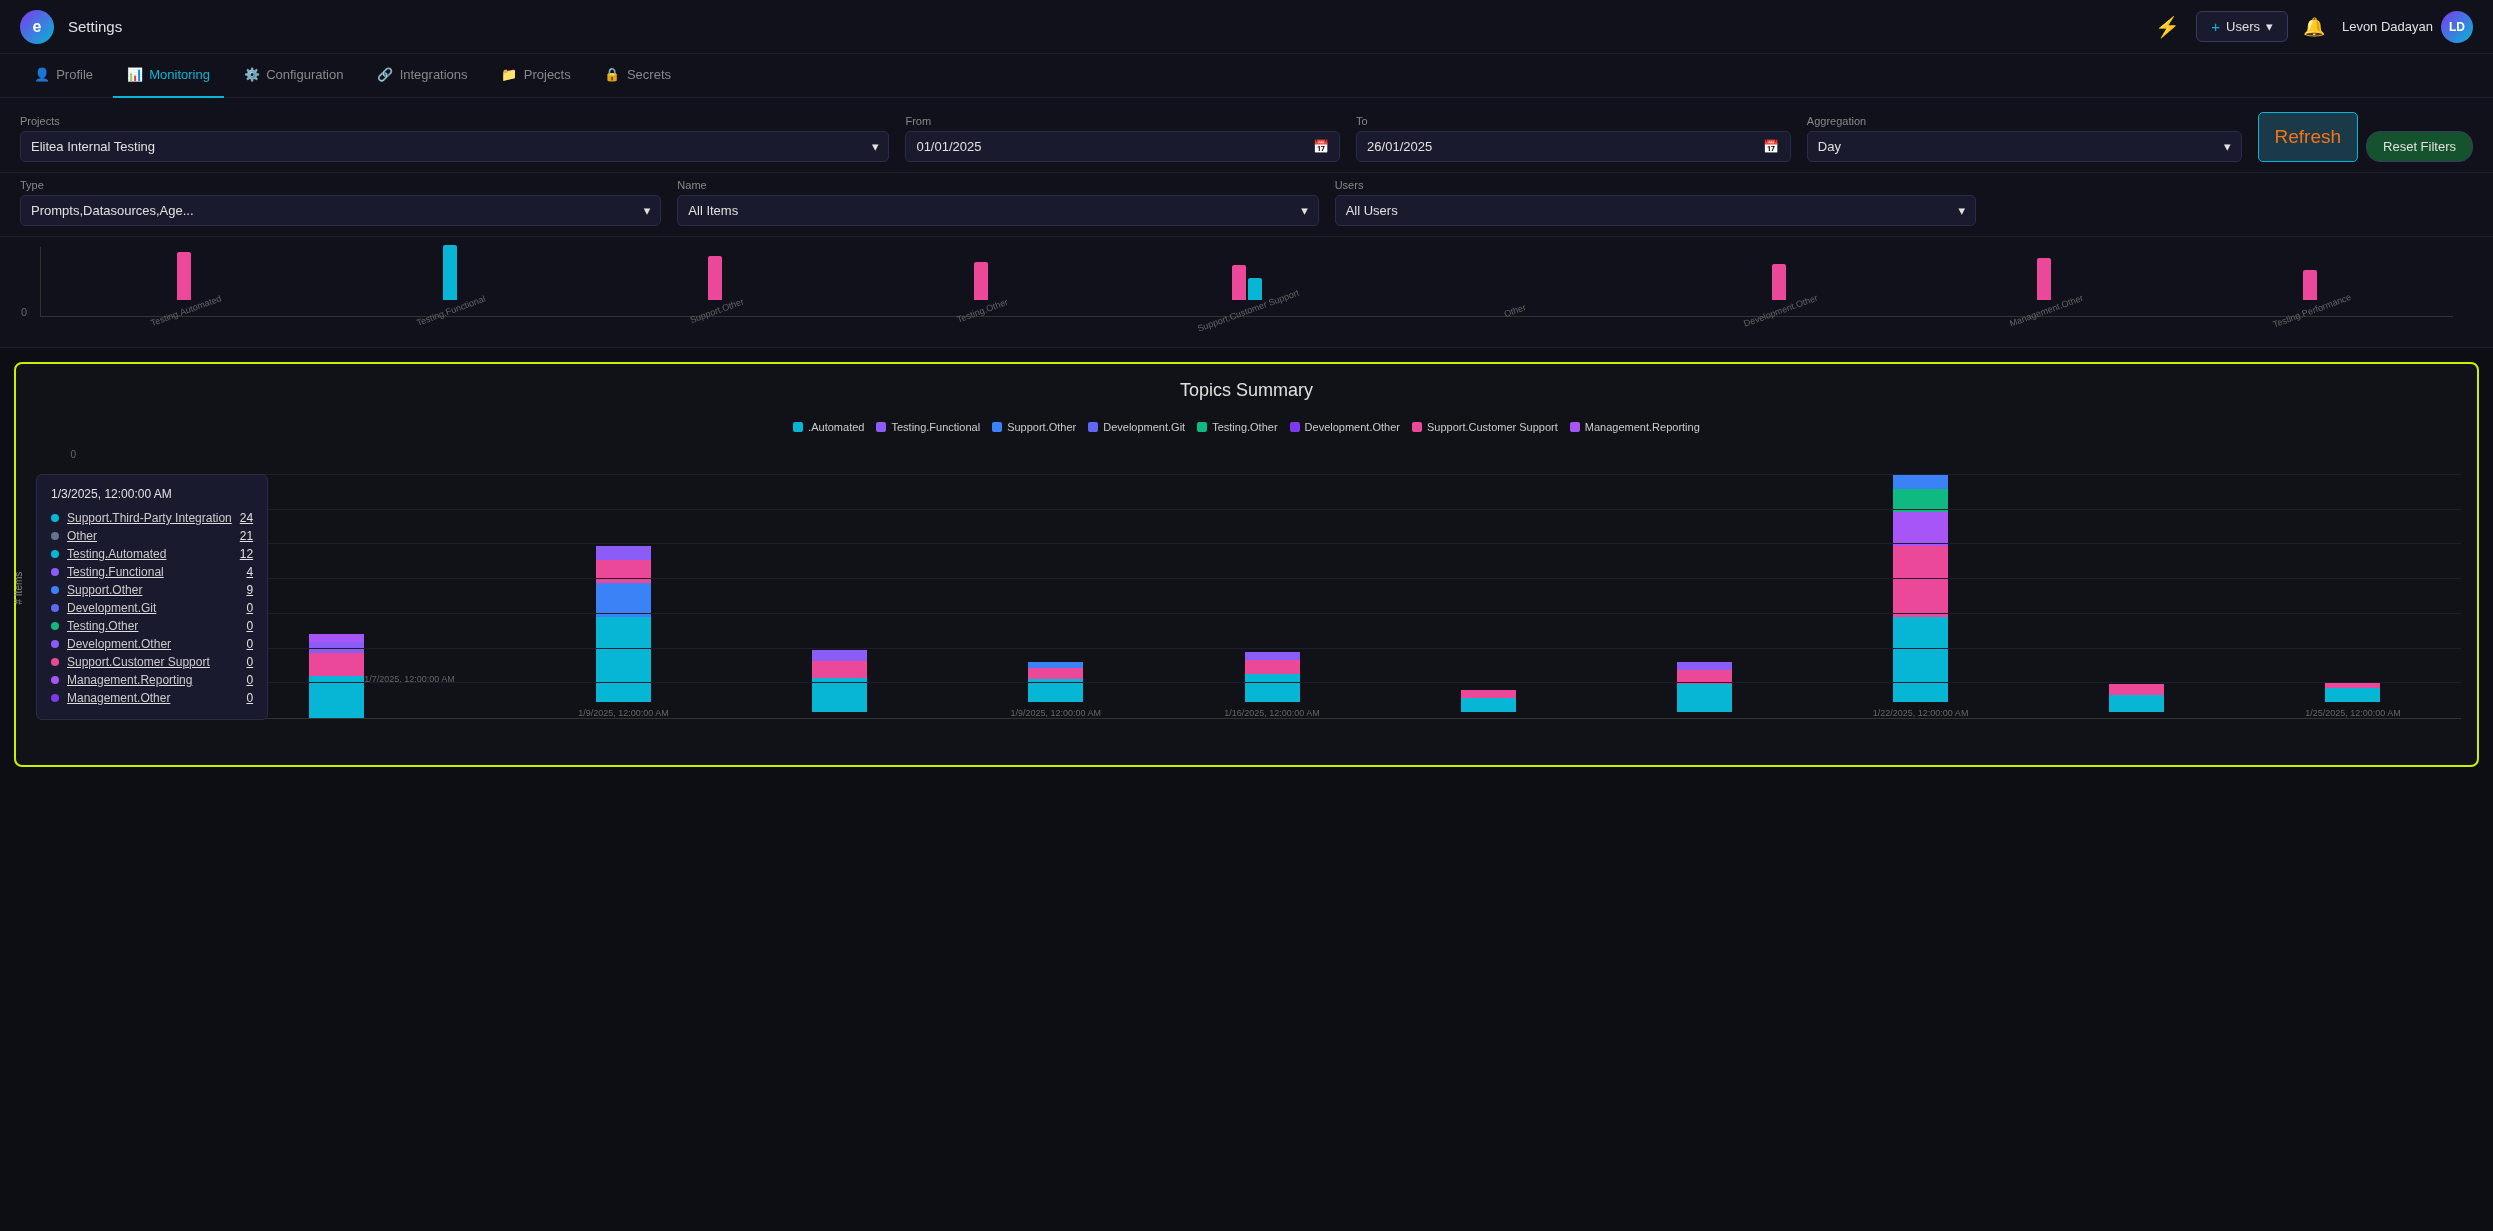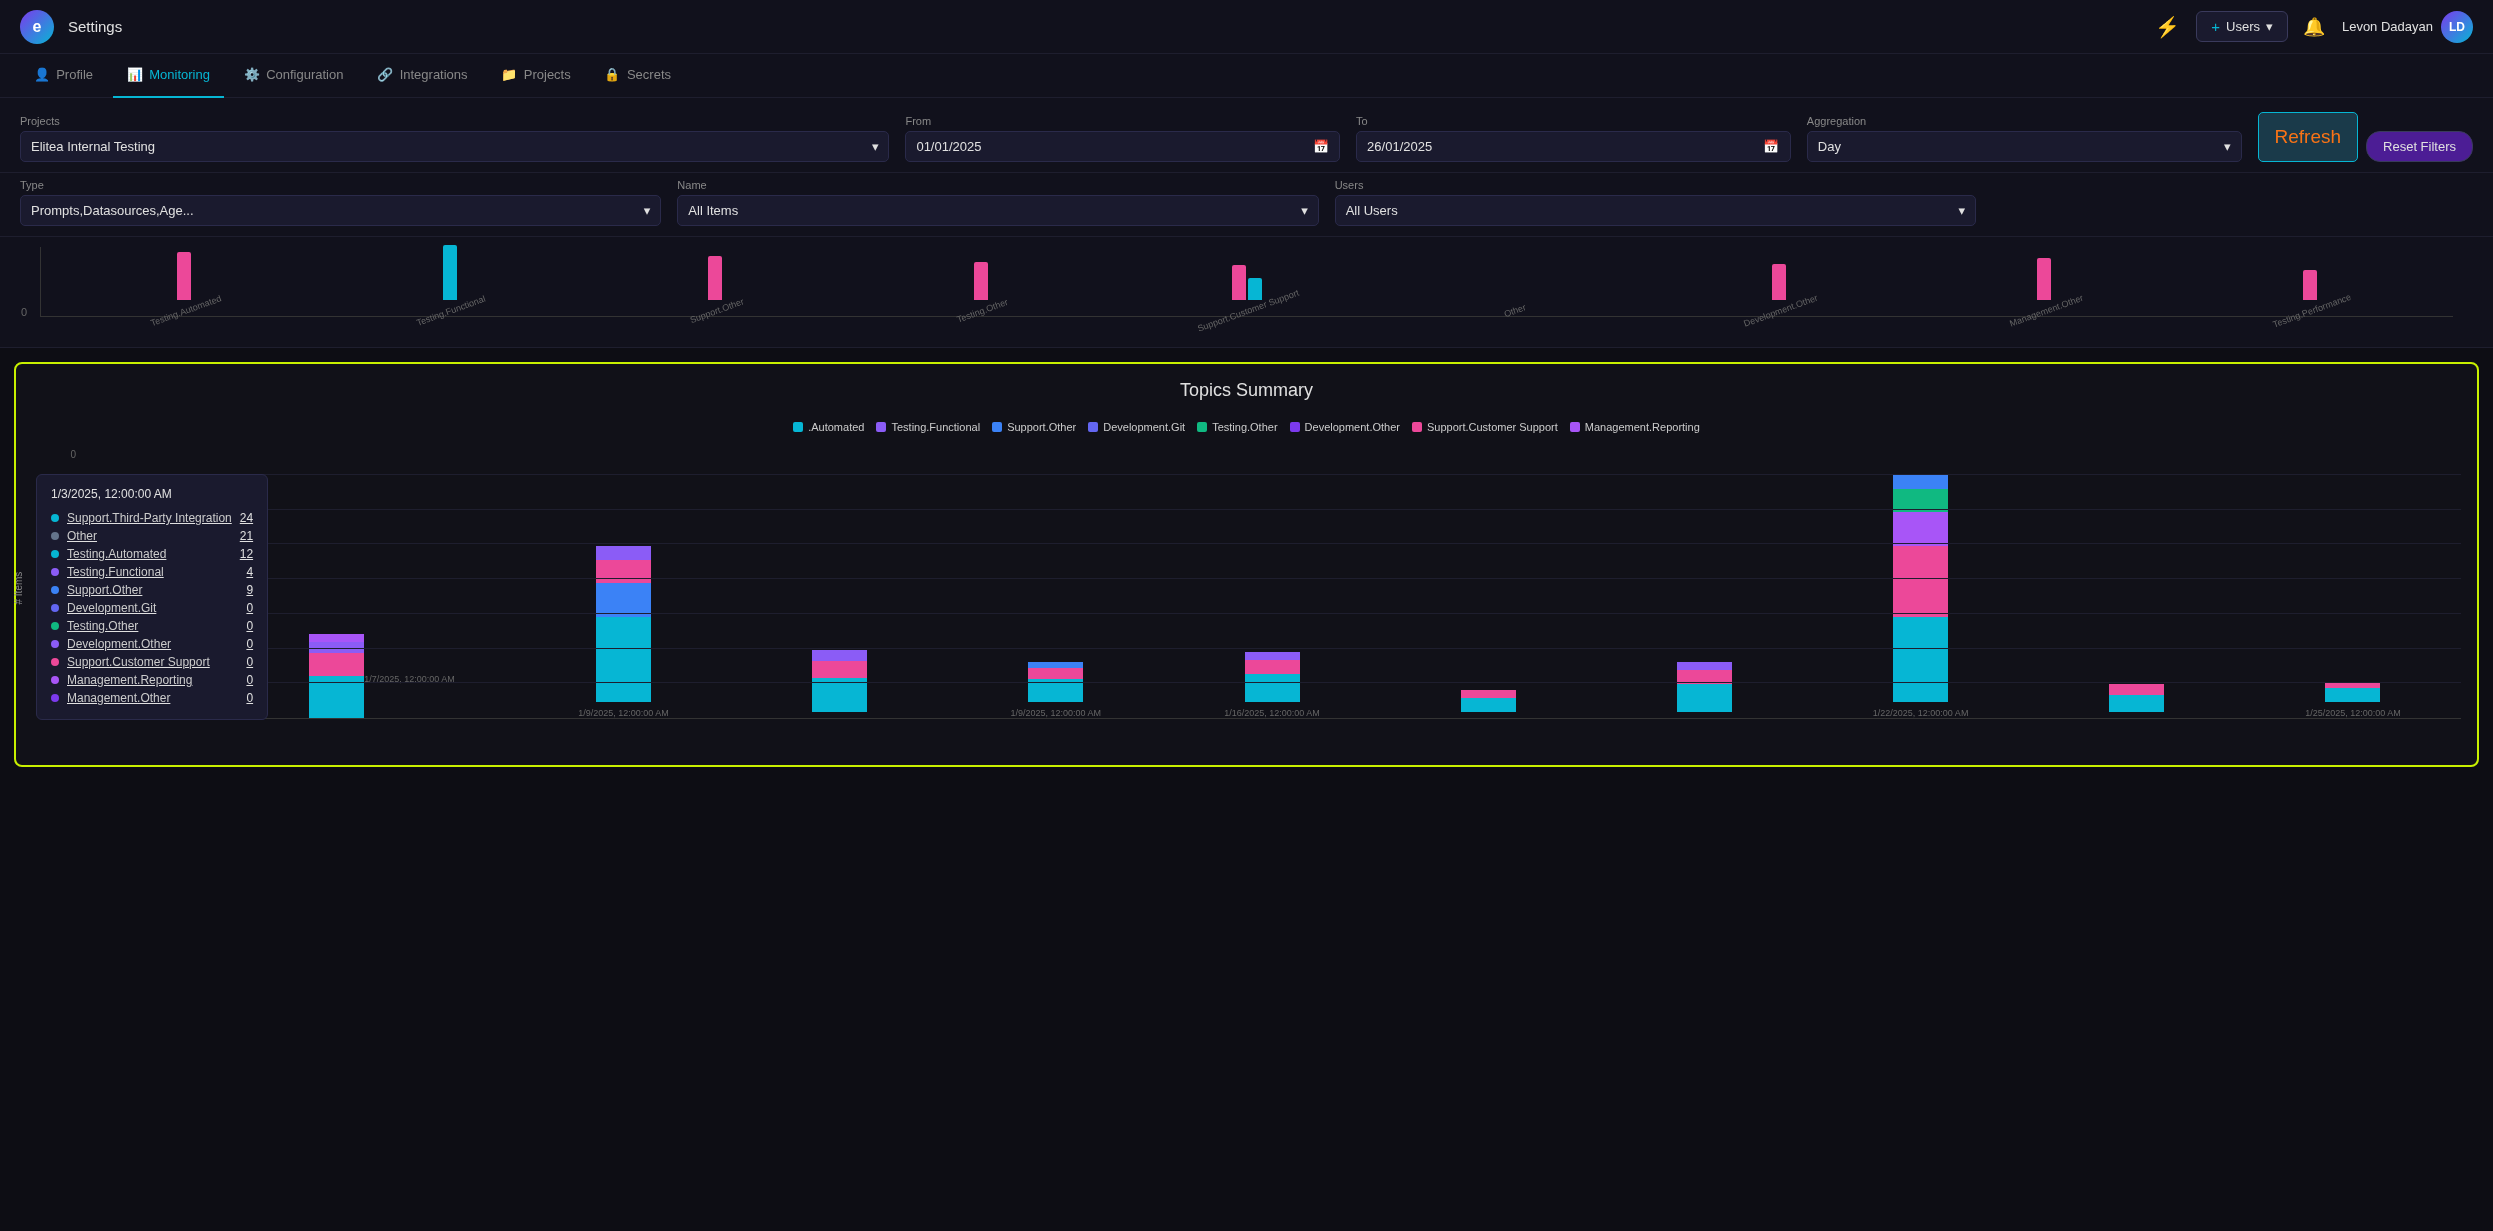--- a/index.html
+++ b/index.html
@@ -102,21 +102,21 @@
     .btn-refresh {
       background: #1a3a4a;
       border: 1px solid #06b6d4;
       color: #f97316;
       padding: 13px 16px;
       border-radius: 5px;
       cursor: pointer;
       font-size: 19px;
     }
     .btn-reset {
-      background: #4c1d95;
+      background: #14532d;
       border: 1px solid #3a3a5c;
       color: #e0e0e0;
       padding: 7px 16px;
       border-radius: 14px;
       cursor: pointer;
       font-size: 13px;
     }
     
     .top-chart {
       background: #11111c;

